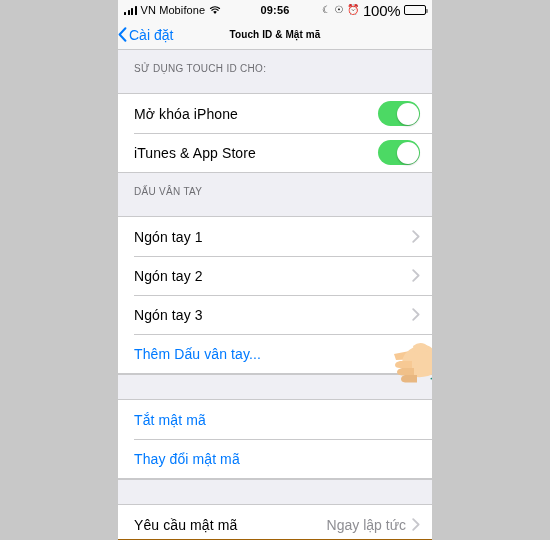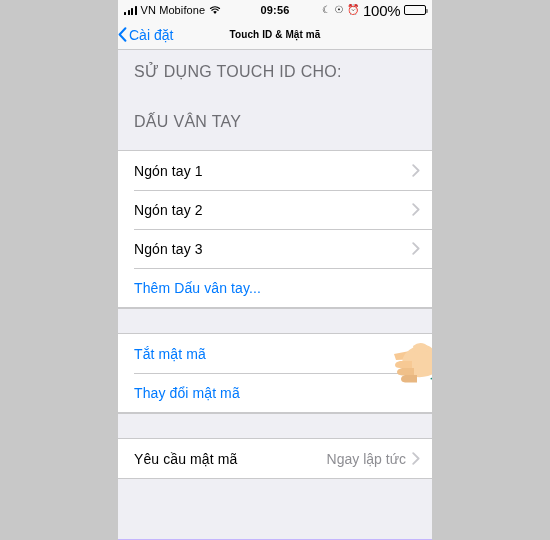--- a/index.html
+++ b/index.html
@@ -12,21 +12,21 @@
     background: #c8c8c8;
     font-family: "Liberation Sans", sans-serif;
     overflow: hidden;
   }
   #phone-frame {
     position: absolute;
     left: 118px;
     top: 0;
     width: 314px;
     height: 540px;
-    background: #c4b5fd;
+    background: #a16207;
     overflow: hidden;
   }
 
   
   .status-bar {
     height: 20px;
     background: #f8f8f8;
     display: flex;
     align-items: center;
     padding: 0 6px;
@@ -132,21 +132,21 @@
     pointer-events: none;
   }
 
   
   .content {
     background: #efeff4;
     height: 489px;
     overflow: hidden;
   }
   .section-header {
-    font-size: 16px;
+    font-size: 10px;
     color: #6d6d72;
     letter-spacing: 0.3px;
     padding: 13px 0 19px 16px;
     background: #efeff4;
     box-sizing: border-box;
   }
   .gap {
     background: #efeff4;
     height: 26px;
     border-top: 1px solid #c9c9cb;
@@ -268,20 +268,38 @@
         </svg>
       </span>
       <span>Cài đặt</span>
     </div>
     <div class="nav-title">Touch ID &amp; Mật mã</div>
   </div>
 
   <div class="content">
 
     <div class="section-header">SỬ DỤNG TOUCH ID CHO:</div>
+    <div class="group">
+      <div class="row">
+        <span class="row-label">Mở khóa iPhone</span>
+        <div class="row-right">
+          <span class="toggle on">
+              <span class="knob"></span>
+            </span>
+        </div>
+      </div>
+      <div class="row">
+        <span class="row-label">iTunes &amp; App Store</span>
+        <div class="row-right">
+          <span class="toggle on">
+              <span class="knob"></span>
+            </span>
+        </div>
+      </div>
+    </div>
 
     <div class="section-header">DẤU VÂN TAY</div>
     <div class="group">
       <div class="row">
         <span class="row-label">Ngón tay 1</span>
         <div class="row-right">
           <span>
             <svg class="chev-right" viewBox="0 0 8 13">
                 <path d="M1.2 1.2 L6.6 6.5 L1.2 11.8" stroke="#c7c7cc" stroke-width="1.8" fill="none" stroke-linecap="round" stroke-linejoin="round"></path>
               </svg>

